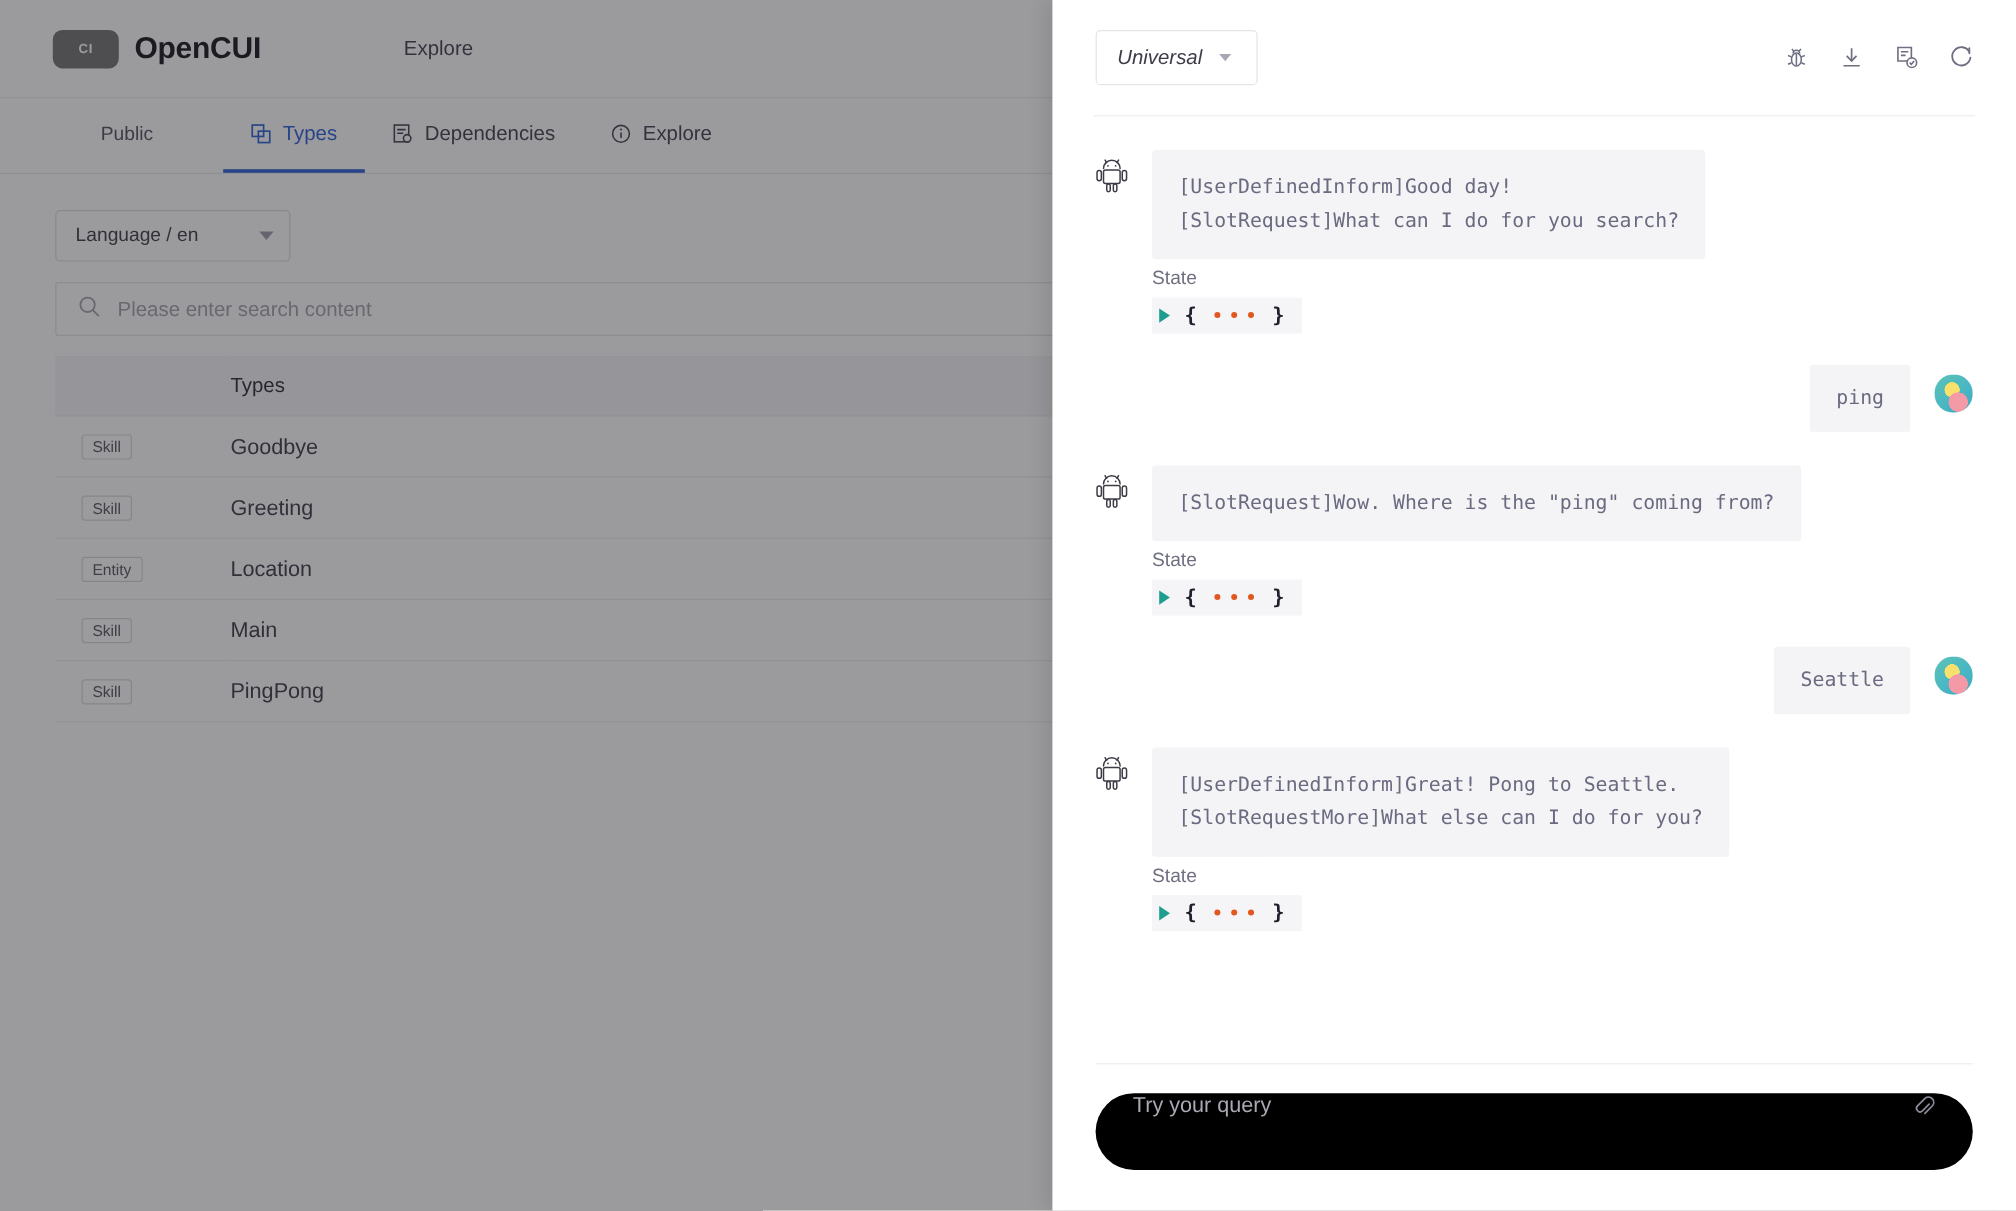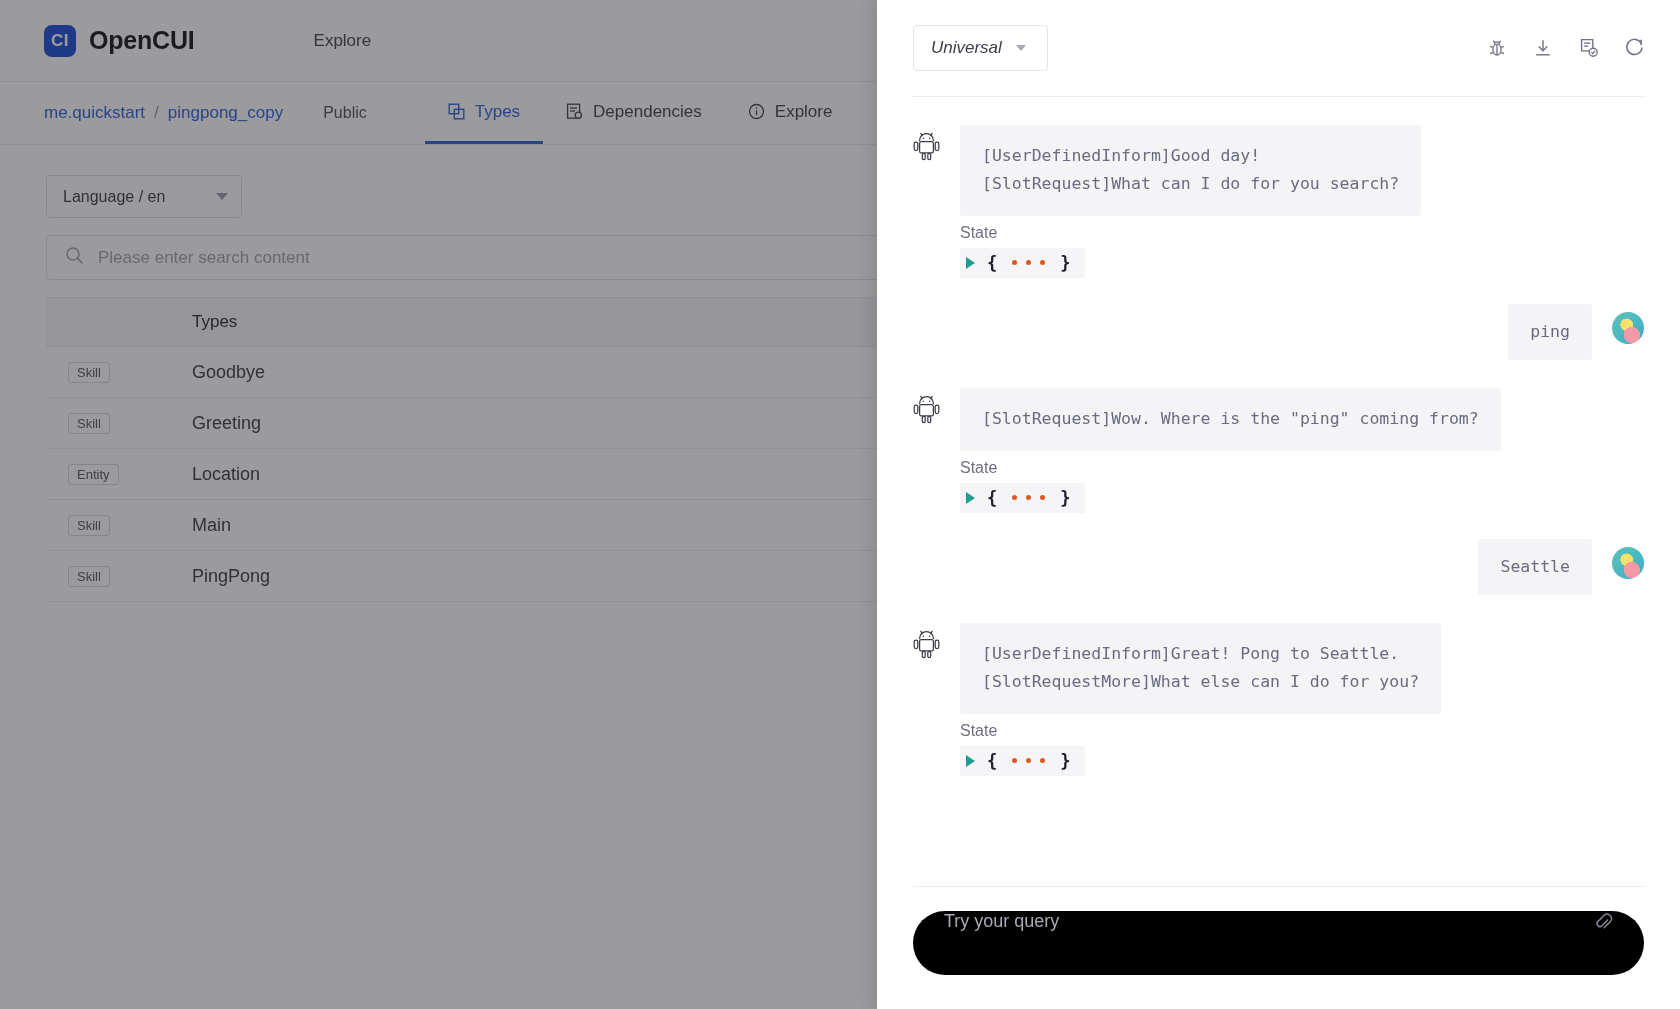--- a/index.html
+++ b/index.html
@@ -21,24 +21,24 @@
   
   .navbar {
     height: 82px;
     display: flex; align-items: center;
     padding-left: 44px;
     background: #ffffff;
     border-bottom: 1px solid #e8e8ef;
   }
   .brand { display: flex; align-items: center; gap: 13px; }
   .brand-logo {
-    width: 32px; height: 32px; border-radius: 8px;
-    background: #1d4ed8; color: #fff;
+    width: 55px; height: 32px; border-radius: 8px;
+    background: #737373; color: #fff;
     display: flex; align-items: center; justify-content: center;
-    font-size: 17px; font-weight: 700; letter-spacing: .5px;
+    font-size: 11px; font-weight: 700; letter-spacing: .5px;
   }
   .brand-name {
     font-size: 25px; font-weight: 700; color: #17171c; letter-spacing: -.2px;
   }
   .nav-links { margin-left: 119px; display: flex; gap: 34px; }
   .nav-link { font-size: 17px; color: #43434f; }
 
   
   .subbar {
     height: 63px;
@@ -192,25 +192,20 @@
       <div class="brand">
         <div class="brand-logo">CI</div>
         <div class="brand-name">OpenCUI</div>
       </div>
       <div class="nav-links">
         <a class="nav-link">Explore</a>
       </div>
     </div>
 
     <div class="subbar">
-      <div class="crumbs">
-        <span class="crumb-link">me.quickstart</span>
-        <span class="crumb-sep">/</span>
-        <span class="crumb-link">pingpong_copy</span>
-      </div>
       <div class="visibility-badge">Public</div>
 
       <div class="tabs">
         <div class="tab active">
           <span>
             <svg width="17" height="17" viewBox="0 0 17 17" fill="none" stroke="currentColor" stroke-width="1.4">
               <rect x="1.2" y="1.2" width="9.5" height="9.5"></rect>
               <rect x="6.3" y="6.3" width="9.5" height="9.5"></rect>
             </svg>
           </span>

